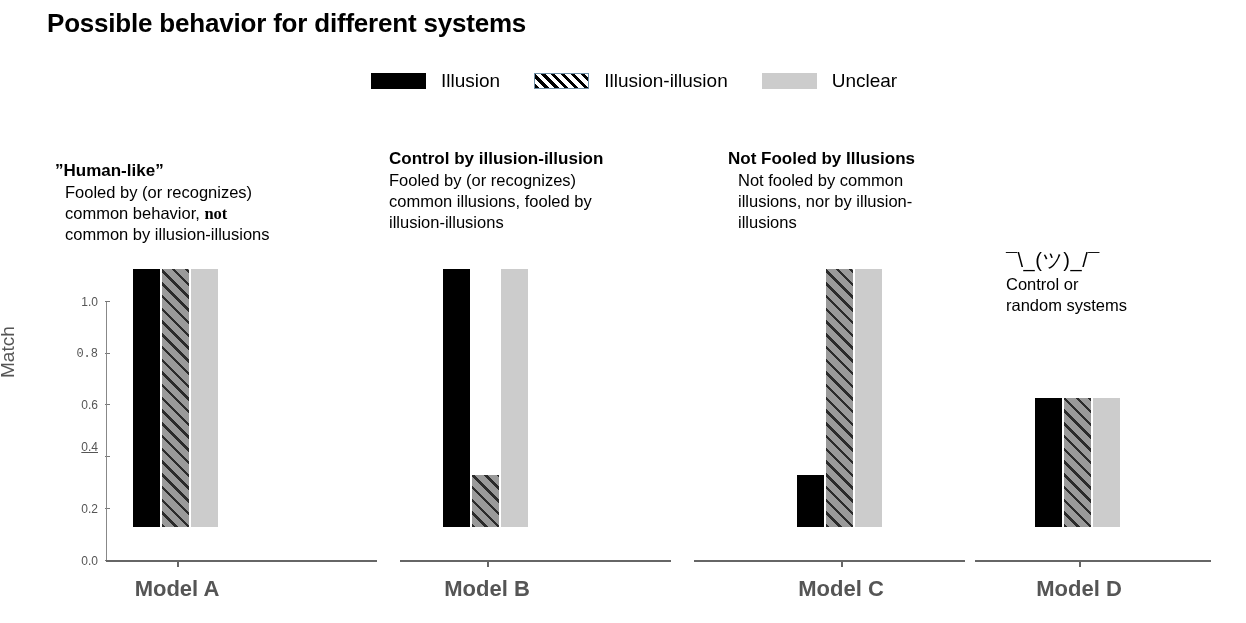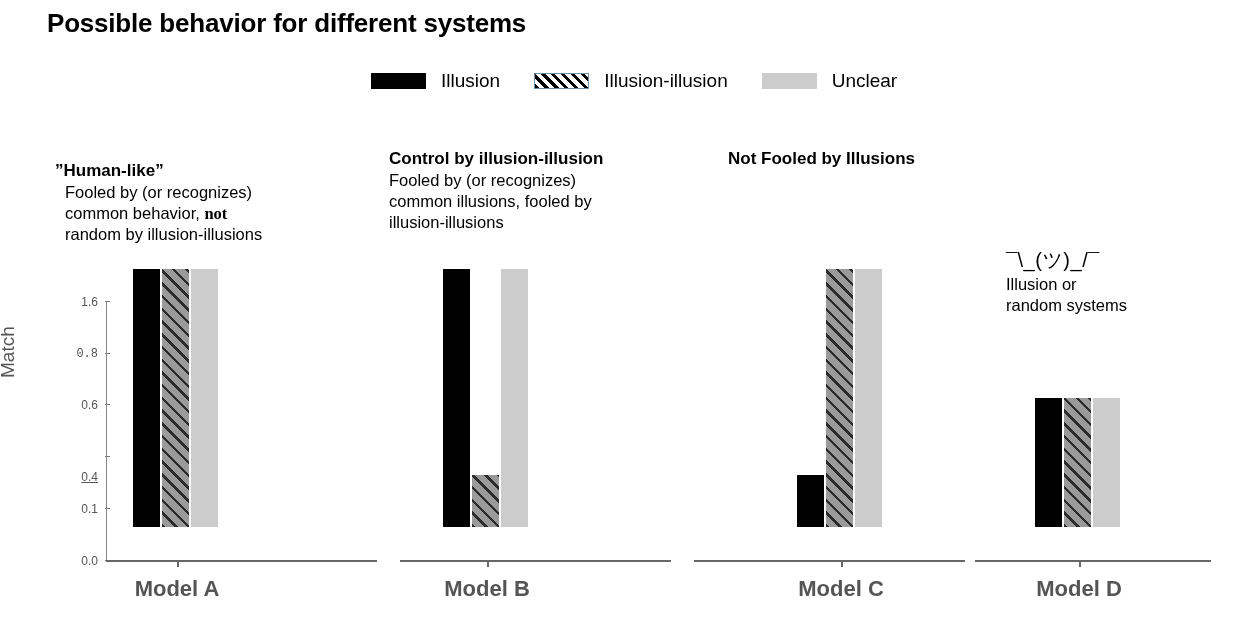--- a/index.html
+++ b/index.html
@@ -229,54 +229,59 @@
     <span class="legend-swatch sw-solid-gray"></span>
     <span class="legend-label">Unclear</span>
   </div>
 </div>
 
 <div class="panel-head" id="head-a">
   <span class="ph-title">”Human-like”</span>
   <span class="ph-body">
     <span>Fooled by (or recognizes)</span><br>
     <span>common behavior, </span><b>not</b><br>
-    <span>random by illusion-illusions</span>
+    <span>common by illusion-illusions</span>
   </span>
 </div>
 
 <div class="panel-head" id="head-b">
   <span class="ph-title">Control by illusion-illusion</span>
   <span class="ph-body no-indent">
     <span>Fooled by (or recognizes)</span><br>
     <span>common illusions, fooled by</span><br>
     <span>illusion-illusions</span>
   </span>
 </div>
 
 <div class="panel-head" id="head-c">
   <span class="ph-title">Not Fooled by Illusions</span>
+  <span class="ph-body">
+    <span>Not fooled by common</span><br>
+    <span>illusions, nor by illusion-</span><br>
+    <span>illusions</span>
+  </span>
 </div>
 
 <div id="head-d">
   <span class="shrug">¯\_(ツ)_/¯</span>
-  <span>Illusion or</span><br>
+  <span>Control or</span><br>
   <span>random systems</span>
 </div>
 
 <div id="plot">
 
   <div class="ylabel">Match</div>
 
   <div class="ytick-wrap">
     <div class="ytick" style="top:554px;">0.0</div>
-    <div class="ytick" style="top:502px;">0.1</div>
-    <div class="ytick" style="top:470px;text-decoration:underline;">0.4</div>
+    <div class="ytick" style="top:502px;">0.2</div>
+    <div class="ytick" style="top:440px;text-decoration:underline;">0.4</div>
     <div class="ytick" style="top:398px;">0.6</div>
     <div class="ytick" style="top:347px;font-family:Liberation Mono, monospace;">0.8</div>
-    <div class="ytick" style="top:295px;">1.6</div>
+    <div class="ytick" style="top:295px;">1.0</div>
   </div>
 
   <div class="ytick-mark" style="top:560px;"></div>
   <div class="ytick-mark" style="top:508px;"></div>
   <div class="ytick-mark" style="top:456px;"></div>
   <div class="ytick-mark" style="top:404px;"></div>
   <div class="ytick-mark" style="top:353px;"></div>
   <div class="ytick-mark" style="top:301px;"></div>
 
   <div class="yaxis-spine"></div>

